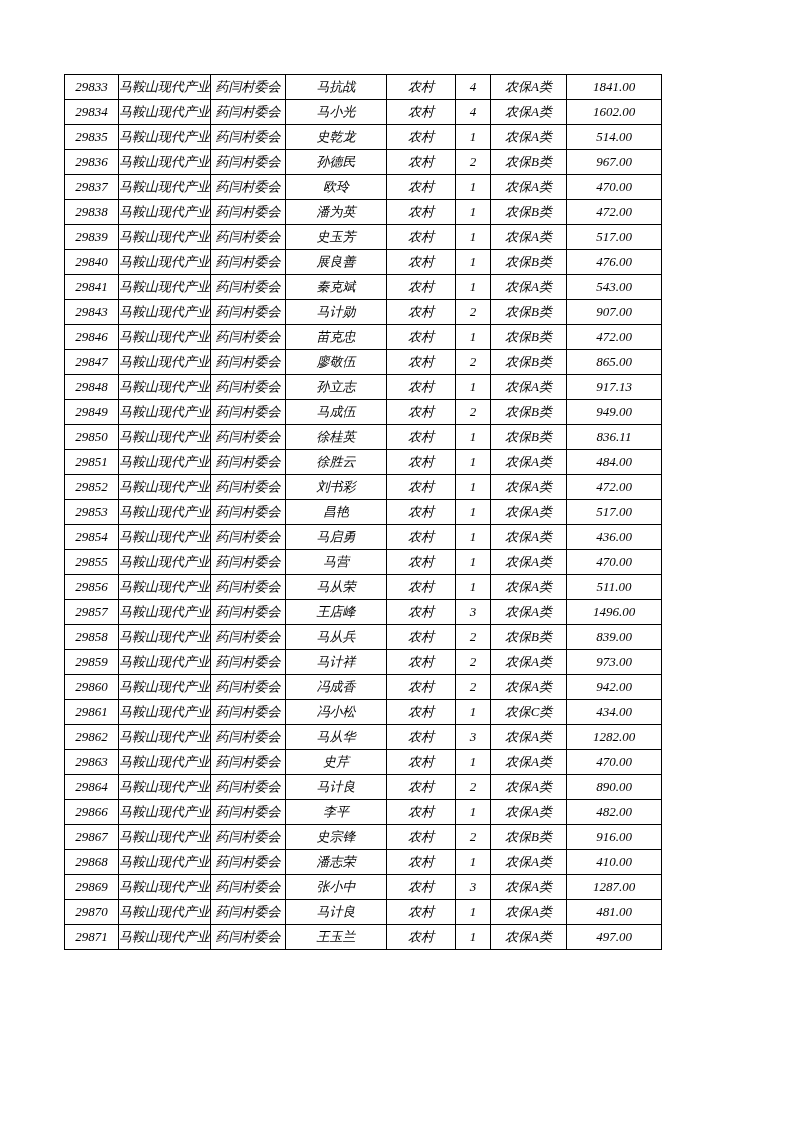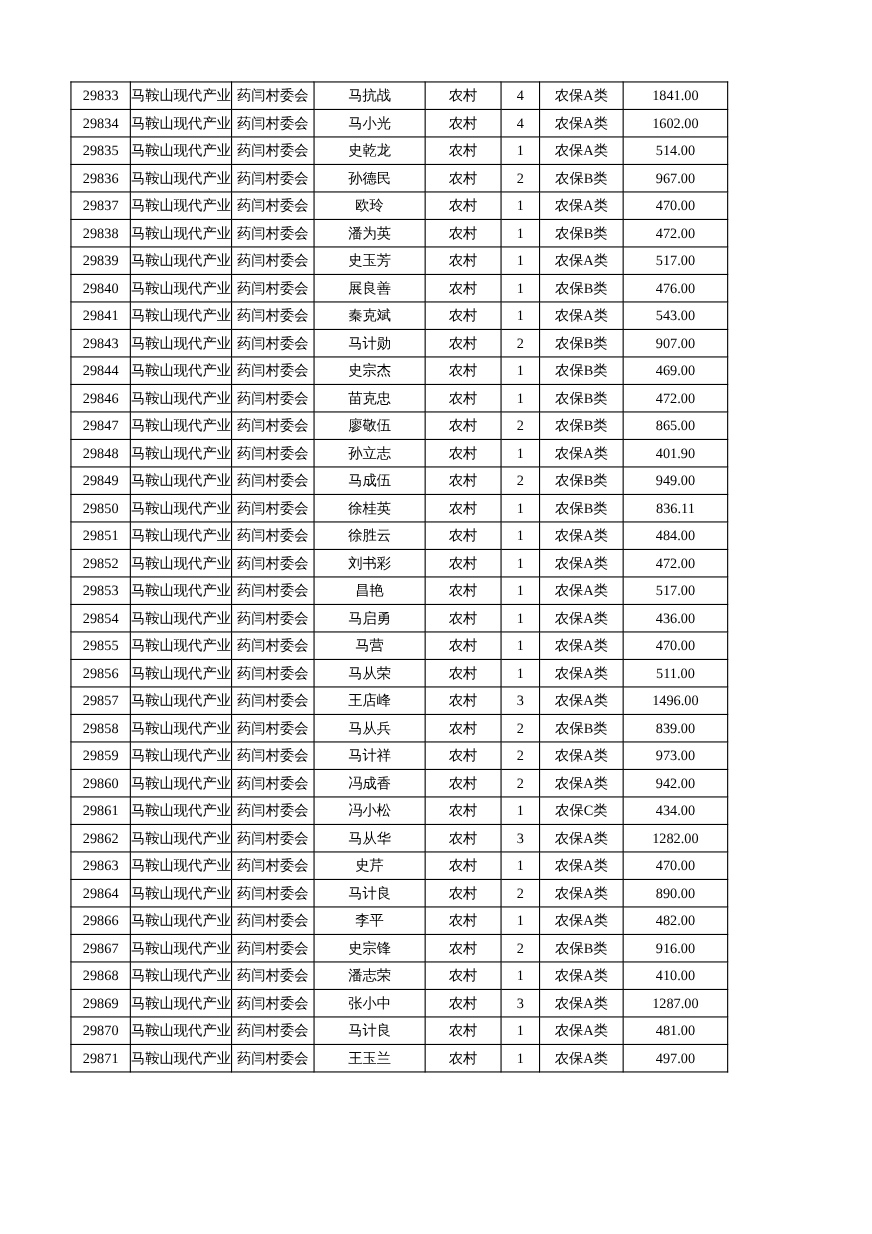--- a/index.html
+++ b/index.html
@@ -12,20 +12,21 @@
     background: #ffffff;
     position: relative;
     font-family: "Liberation Serif", "DejaVu Serif", serif;
     color: #000000;
     overflow: hidden;
   }
   .sheet {
     position: absolute;
     top: 74px;
     left: 64px;
+    font-style: italic;
   }
   table.grid {
     border-collapse: collapse;
     table-layout: fixed;
   }
   table.grid td {
     border: 1px solid #000000;
     height: 24px;
     font-size: 13px;
     line-height: 24px;
@@ -156,30 +157,20 @@
           <td class="col-id">29843</td>
           <td class="col-unit">马鞍山现代产业</td>
           <td class="col-village">药闫村委会</td>
           <td class="col-name">马计勋</td>
           <td class="col-residence">农村</td>
           <td class="col-count">2</td>
           <td class="col-category">农保B类</td>
           <td class="col-amount">907.00</td>
         </tr>
         <tr>
-          <td class="col-id">29844</td>
-          <td class="col-unit">马鞍山现代产业</td>
-          <td class="col-village">药闫村委会</td>
-          <td class="col-name">史宗杰</td>
-          <td class="col-residence">农村</td>
-          <td class="col-count">1</td>
-          <td class="col-category">农保B类</td>
-          <td class="col-amount">469.00</td>
-        </tr>
-        <tr>
           <td class="col-id">29846</td>
           <td class="col-unit">马鞍山现代产业</td>
           <td class="col-village">药闫村委会</td>
           <td class="col-name">苗克忠</td>
           <td class="col-residence">农村</td>
           <td class="col-count">1</td>
           <td class="col-category">农保B类</td>
           <td class="col-amount">472.00</td>
         </tr>
         <tr>
@@ -193,21 +184,21 @@
           <td class="col-amount">865.00</td>
         </tr>
         <tr>
           <td class="col-id">29848</td>
           <td class="col-unit">马鞍山现代产业</td>
           <td class="col-village">药闫村委会</td>
           <td class="col-name">孙立志</td>
           <td class="col-residence">农村</td>
           <td class="col-count">1</td>
           <td class="col-category">农保A类</td>
-          <td class="col-amount">401.90</td>
+          <td class="col-amount">917.13</td>
         </tr>
         <tr>
           <td class="col-id">29849</td>
           <td class="col-unit">马鞍山现代产业</td>
           <td class="col-village">药闫村委会</td>
           <td class="col-name">马成伍</td>
           <td class="col-residence">农村</td>
           <td class="col-count">2</td>
           <td class="col-category">农保B类</td>
           <td class="col-amount">949.00</td>

